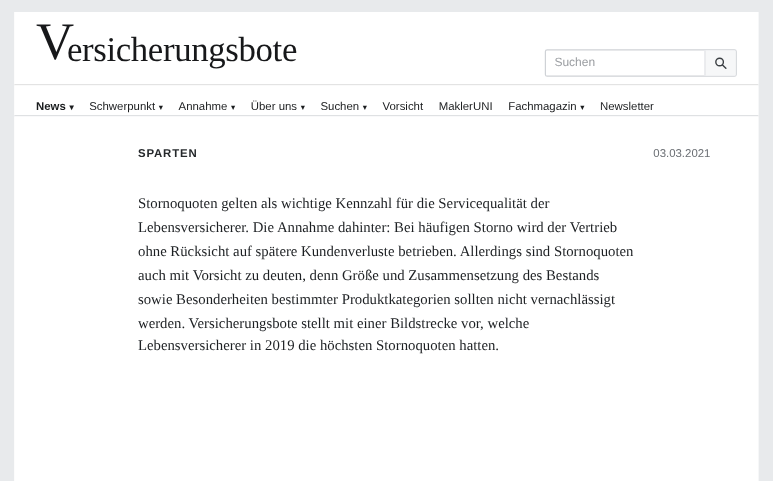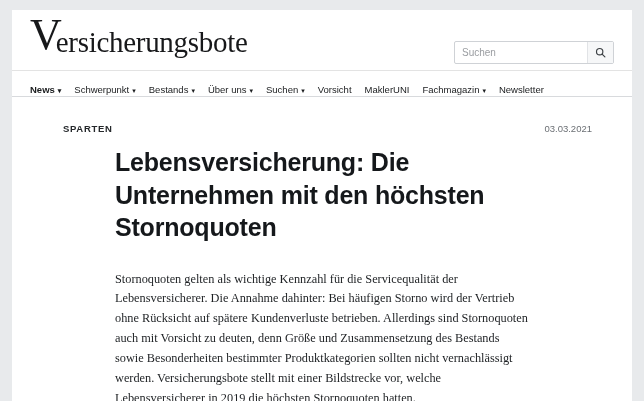--- a/index.html
+++ b/index.html
@@ -145,21 +145,21 @@
   .article {
     background: #ffffff;
     padding: 0 0 30px 0;
     min-height: 280px;
     position: relative;
   }
   .meta-row {
     display: flex;
     justify-content: space-between;
     align-items: flex-end;
-    padding: 26px 40px 0 51px;
+    padding: 26px 40px 0 103px;
     gap: 44px;
   }
   .kicker {
     font-size: 9.5px;
     font-weight: bold;
     letter-spacing: 0.7px;
     color: #25282b;
     text-transform: uppercase;
   }
   .date {
@@ -215,21 +215,21 @@
     <div class="nav">
       <div class="nav-item active">
         <span>News</span>
         <span class="caret">▾</span>
       </div>
       <div class="nav-item">
         <span>Schwerpunkt</span>
         <span class="caret">▾</span>
       </div>
       <div class="nav-item">
-        <span>Bestands</span>
+        <span>Annahme</span>
         <span class="caret">▾</span>
       </div>
       <div class="nav-item">
         <span>Über uns</span>
         <span class="caret">▾</span>
       </div>
       <div class="nav-item">
         <span>Suchen</span>
         <span class="caret">▾</span>
       </div>
@@ -246,18 +246,17 @@
       <div class="nav-item">
         <span>Newsletter</span>
       </div>
     </div>
 
     <div class="article">
       <div class="meta-row">
         <div class="kicker">SPARTEN</div>
         <div class="date">03.03.2021</div>
       </div>
-      <h1 class="headline">Lebensversicherung: Die Unternehmen mit den höchsten Stornoquoten</h1>
       <p class="lead">Stornoquoten gelten als wichtige Kennzahl für die Servicequalität der Lebensversicherer. Die Annahme dahinter: Bei häufigen Storno wird der Vertrieb ohne Rücksicht auf spätere Kundenverluste betrieben. Allerdings sind Stornoquoten auch mit Vorsicht zu deuten, denn Größe und Zusammensetzung des Bestands sowie Besonderheiten bestimmter Produktkategorien sollten nicht vernachlässigt werden. Versicherungsbote stellt mit einer Bildstrecke vor, welche Lebensversicherer in 2019 die höchsten Stornoquoten hatten.</p>
     </div>
 
   </div>
 </div>
 
 </body></html>

